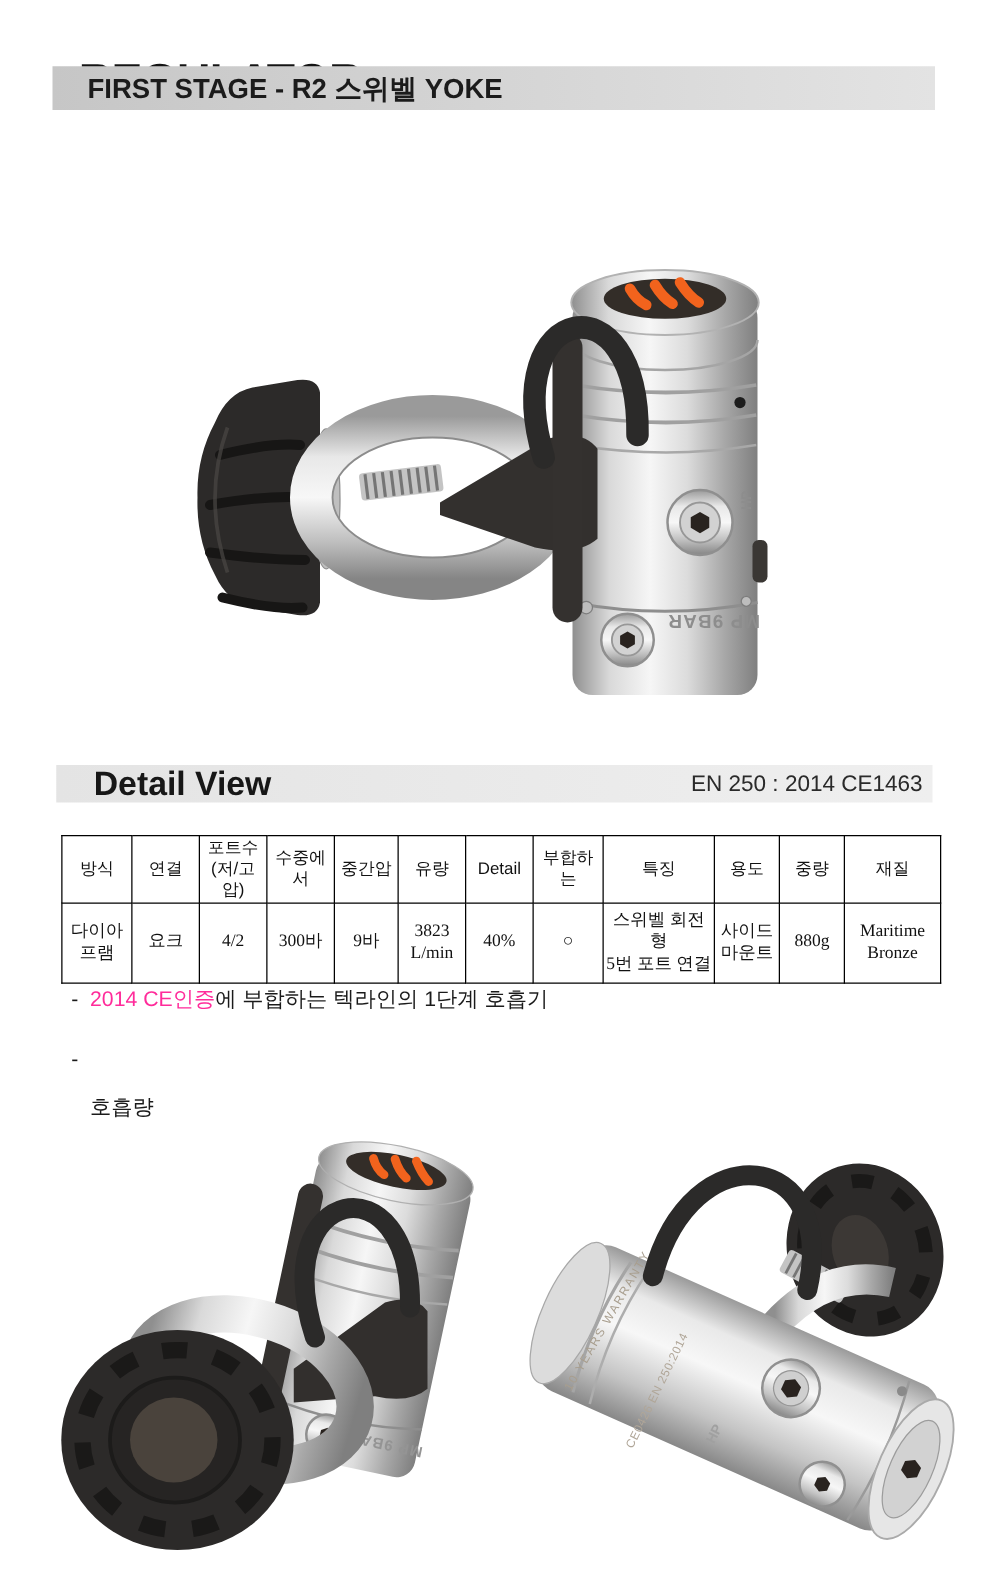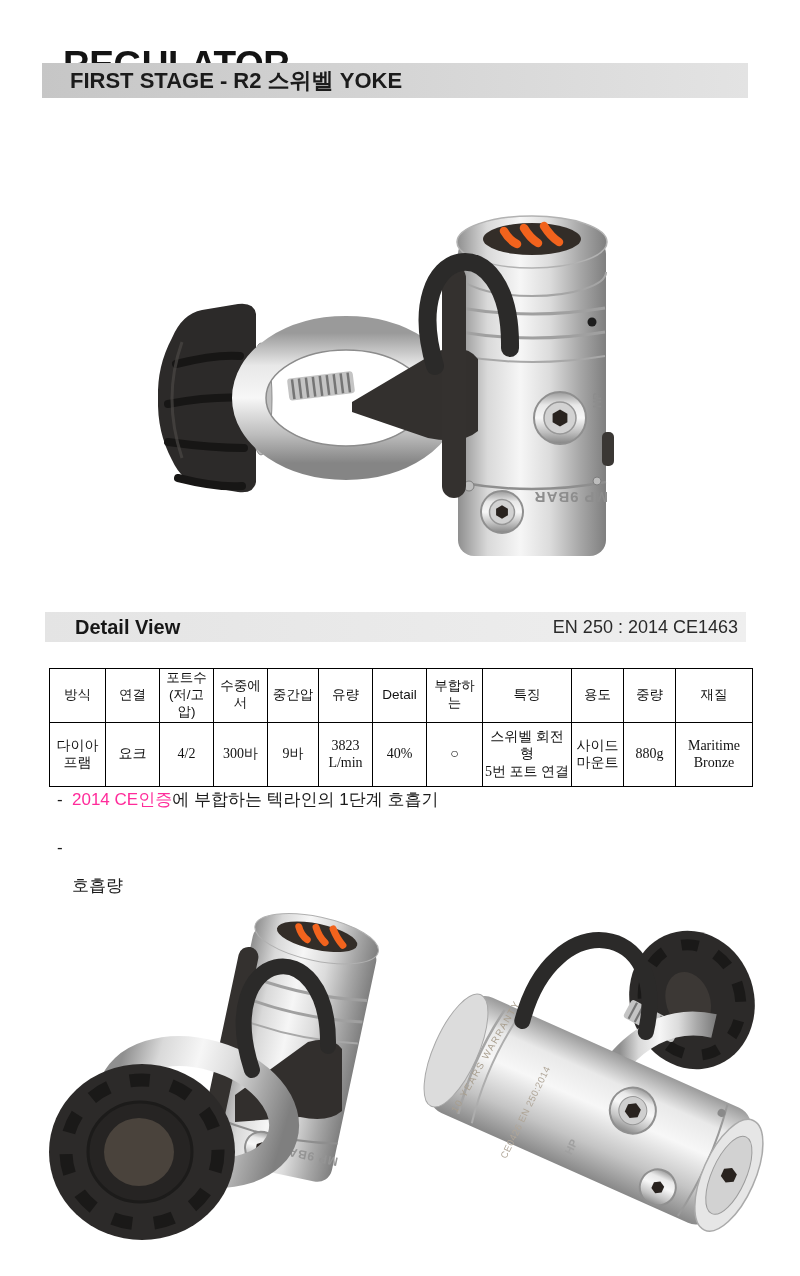--- a/index.html
+++ b/index.html
@@ -2,35 +2,35 @@
 <html style="--highlight-pink: #ff2b9a; --brand-orange: #f2631d;"><head>
 <meta charset="utf-8">
 <style>
   html,body{margin:0;padding:0;background:#fff;}
   .page{position:relative;width:800px;height:1276px;background:#fff;overflow:hidden;
         font-family:"Liberation Sans","DejaVu Sans",sans-serif;color:#161616;}
 
   
   .title{position:absolute;left:47px;top:28px;margin:16px;font-size:37px;font-weight:700;
          letter-spacing:-0.5px;color:#141414;}
-  .subbar{position:absolute;left:42px;top:63px;width:706px;height:35px;
+  .subbar{position:absolute;left:42px;top:53px;width:706px;height:35px;
           background:linear-gradient(to right,#c6c6c6,#e3e3e3);
           display:flex;align-items:center;padding-left:28px;box-sizing:border-box;}
   .subbar span{font-size:22px;font-weight:700;color:#1b1b1b;}
 
   
   .photo1{position:absolute;left:140px;top:180px;width:540px;height:424px;}
   .photo2{position:absolute;left:30px;top:900px;width:740px;height:376px;}
 
   
   .detailbar{position:absolute;left:45px;top:612px;width:701px;height:30px;
              background:linear-gradient(to right,#e4e4e4,#efefef);
              display:flex;align-items:center;justify-content:space-between;
              padding:0 8px 0 30px;box-sizing:border-box;}
-  .detailbar .dv{font-size:20px;font-weight:600;color:#171717;}
+  .detailbar .dv{font-size:27px;font-weight:600;color:#171717;}
   .detailbar .cert{font-size:18px;color:#2a2a2a;}
 
   
   table.spec{position:absolute;left:49px;top:668px;width:703px;border-collapse:collapse;
              table-layout:fixed;}
   table.spec th,table.spec td{border:1px solid #000;text-align:center;vertical-align:middle;
              white-space:pre-line;line-height:1.25;padding:1px;font-weight:400;color:#111;}
   table.spec thead tr{height:36px;}
   table.spec tbody tr{height:64px;font-family:Liberation Serif, serif;}
   table.spec th{font-size:13.5px;}

